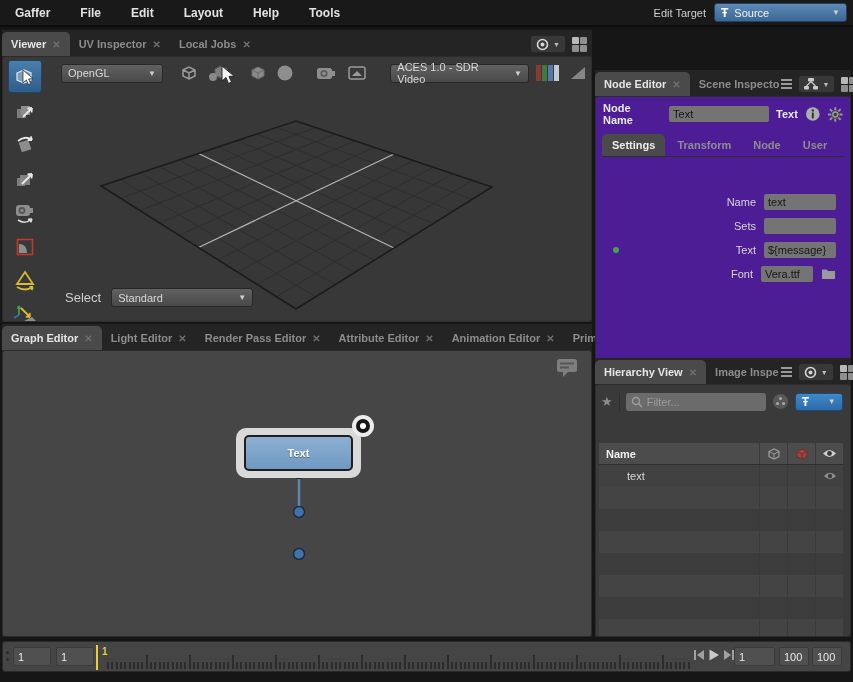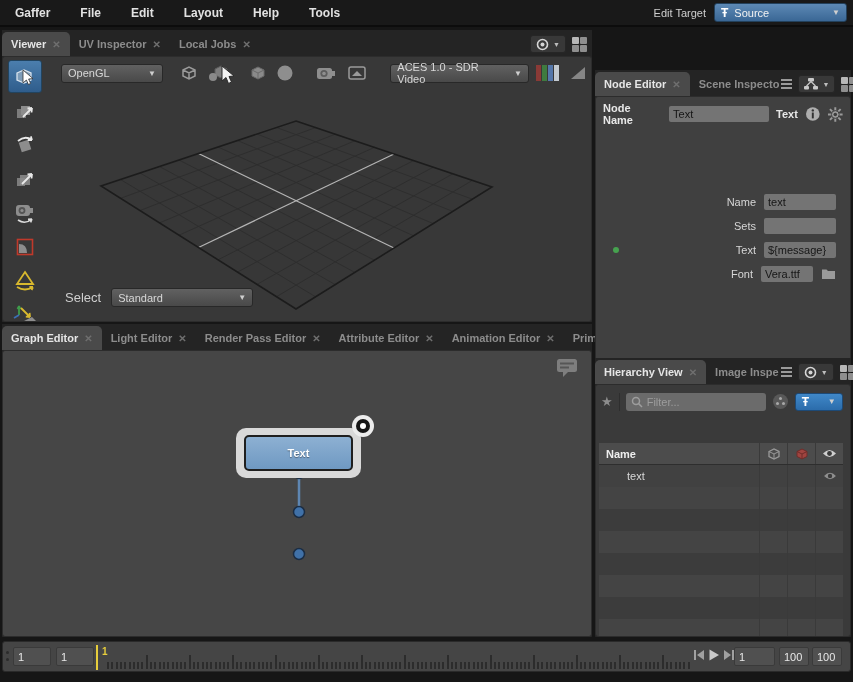--- a/index.html
+++ b/index.html
@@ -70,21 +70,21 @@
   .gnode { position:absolute; display:flex; align-items:center; justify-content:center;
            font-size:11px; font-weight:bold; border-radius:6px; }
   .gnode.text-node { left:241px; top:84px; width:109px; height:36px;
            background:linear-gradient(#8db0d2,#6f99c2); border:2px solid #1f1f1f;
            color:#fff; text-shadow:0 1px 1px rgba(0,0,0,.4); border-radius:5px; }
   .gnode.ctx-node { left:234px; top:164px; width:125px; height:38px; background:#424242;
            border:2px solid #262626; color:#9b9b9b; border-radius:8px; }
   .graph-svg { position:absolute; left:0; top:0; width:100%; height:100%; pointer-events:none; }
 
   
-  .ne-content { background:#404040; }
+  .ne-content { background:#4c1d95; }
   .ne-namerow { position:absolute; left:7px; top:7px; right:6px; height:20px;
                 display:flex; align-items:center; gap:7px; }
   .ne-bold { color:#e8e8e8; font-size:11px; font-weight:bold; }
   .ne-tabs { position:absolute; left:6px; top:36px; right:6px; height:24px;
              display:flex; align-items:flex-end; gap:2px; border-bottom:1px solid #2f2f2f; }
   .ne-tab { padding:5px 10px; font-size:11px; font-weight:bold; color:#8e8e8e;
             border-radius:5px 5px 0 0; }
   .ne-tab.active { background:#4a4a4a; color:#ececec; }
   .ne-row { position:absolute; left:0; right:14px; height:17px; display:flex;
             align-items:center; justify-content:flex-end; gap:8px; }
@@ -451,20 +451,26 @@
               <line x1="8.5" y1="1" x2="8.5" y2="16"></line>
               <line x1="1" y1="8.5" x2="16" y2="8.5"></line>
               <line x1="3" y1="3" x2="14" y2="14"></line>
               <line x1="14" y1="3" x2="3" y2="14"></line>
             </g>
           <circle cx="8.5" cy="8.5" r="4" fill="#9a9a9a" stroke="#3d3d3d" stroke-width="1"></circle>
           <circle cx="8.5" cy="8.5" r="1.8" fill="#3d3d3d"></circle>
         </svg>
       </div>
 
+      <div class="ne-tabs">
+        <span class="ne-tab active">Settings</span>
+        <span class="ne-tab">Transform</span>
+        <span class="ne-tab">Node</span>
+        <span class="ne-tab">User</span>
+      </div>
 
       <div class="ne-row" style="top:96px">
         <span class="ne-label">Name</span>
         <input class="field" style="width: 72px;" value="text">
       </div>
       <div class="ne-row" style="top:120px">
         <span class="ne-label">Sets</span>
         <input class="field" style="width: 72px;" value="">
       </div>
       <div class="ne-row" style="top:144px">

